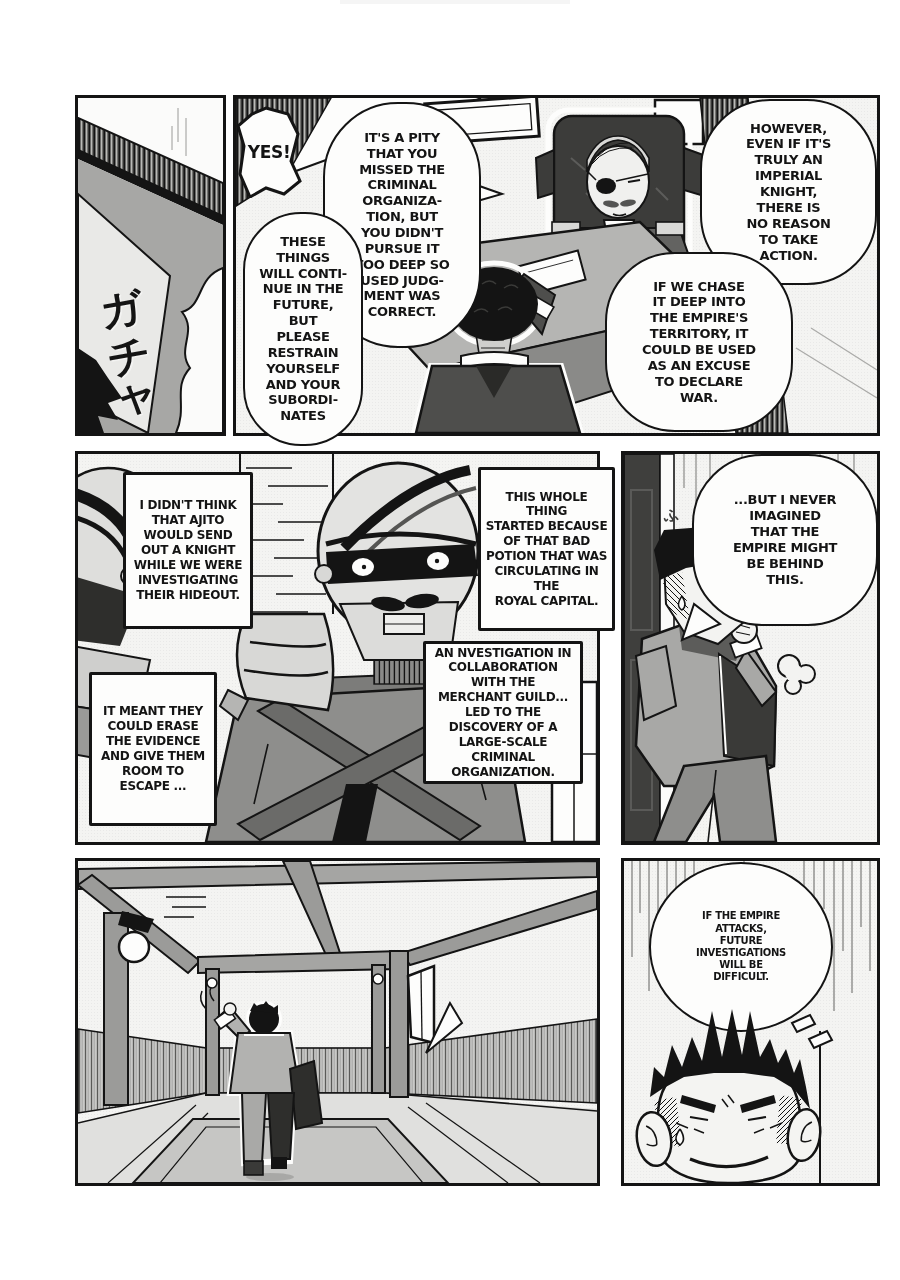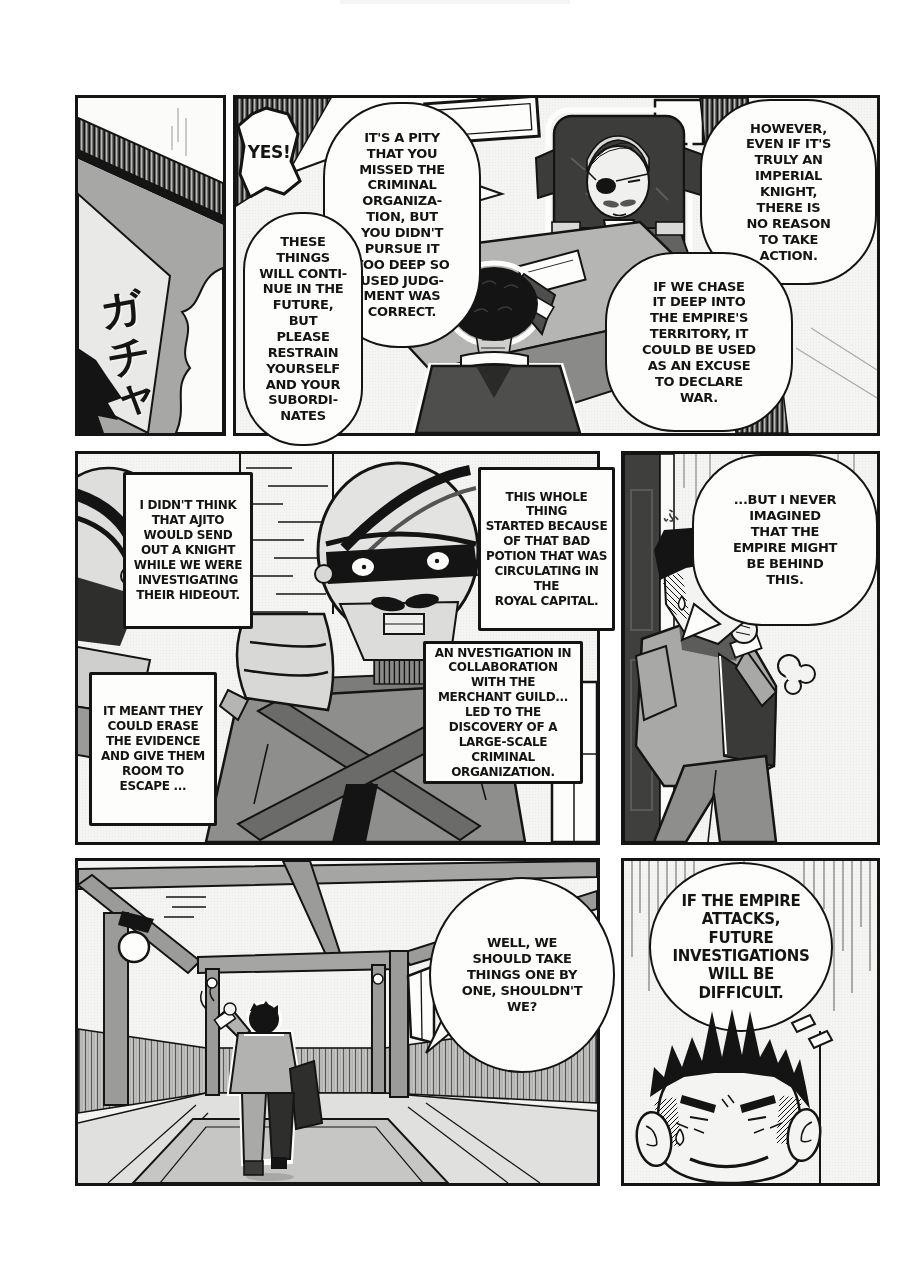--- a/index.html
+++ b/index.html
@@ -9,21 +9,21 @@
          background-image:radial-gradient(rgba(0,0,0,0.045) 1px, transparent 1px);background-size:3px 3px;}
   .panel svg{position:absolute;left:0;top:0;width:100%;height:100%;}
   .bubble{position:absolute;z-index:3;background:#fdfdfc;border:2.5px solid #141414;
           display:flex;align-items:center;justify-content:center;text-align:center;
           white-space:pre-line;font-weight:bold;letter-spacing:-0.3px;line-height:1.22;
           box-sizing:border-box;padding:8px 4px;}
   .caption{position:absolute;z-index:3;background:#fdfdfc;border:3px solid #141414;border-radius:2px;
           display:flex;align-items:center;justify-content:center;text-align:center;
           white-space:pre-line;font-weight:bold;letter-spacing:-0.3px;line-height:1.24;
           box-sizing:border-box;padding:6px 3px;}
-  .fs13{font-size:13px;} .fs125{font-size:15px;} .fs12{font-size:12px;} .fs11{font-size:12px;}
+  .fs13{font-size:13px;} .fs125{font-size:10px;} .fs12{font-size:12px;} .fs11{font-size:12px;}
   .shout-wrap{position:absolute;left:236px;top:106px;width:66px;height:92px;z-index:3;}
   .shout-wrap svg{position:absolute;inset:0;}
   .shout-text{position:absolute;inset:0;display:flex;align-items:center;justify-content:center;
           font-weight:bold;font-size:17px;letter-spacing:-0.3px;}
   .sfx-door{position:absolute;left:20px;top:160px;z-index:2;writing-mode:vertical-rl;text-orientation:upright;
           font-size:42px;font-weight:bold;color:#141414;transform:rotate(-10deg);letter-spacing:4px;
           text-shadow:1.5px 1.5px 0 rgba(255,255,255,0.45);}
   .sfx-sigh{position:absolute;left:40px;top:52px;z-index:2;font-size:15px;font-weight:bold;color:#3a3a38;}
   .art-front{position:absolute;z-index:4;}
   .top-smudge{position:absolute;left:340px;top:0;width:230px;height:4px;background:rgba(0,0,0,0.04);z-index:0;}
@@ -431,25 +431,20 @@
 CRIMINAL
 ORGANIZATION.</div>
 
   <div class="bubble fs13" style="left:692px;top:454px;width:186px;height:172px;border-radius:70px;">...BUT I NEVER
 IMAGINED
 THAT THE
 EMPIRE MIGHT
 BE BEHIND
 THIS.</div>
 
-  <div class="bubble fs13" style="left:429px;top:877px;width:186px;height:196px;border-radius:50%;">WELL, WE
-SHOULD TAKE
-THINGS ONE BY
-ONE, SHOULDN'T
-WE?</div>
   <div class="bubble fs125" style="left:649px;top:862px;width:184px;height:170px;border-radius:50%;">IF THE EMPIRE
 ATTACKS,
 FUTURE
 INVESTIGATIONS
 WILL BE
 DIFFICULT.</div>
 
   <svg class="art-front" style="left:624px;top:861px;width:253px;height:322px;" viewBox="0 0 253 322">
     <defs>
       <pattern id="p6h" width="5" height="5" patternUnits="userSpaceOnUse">

